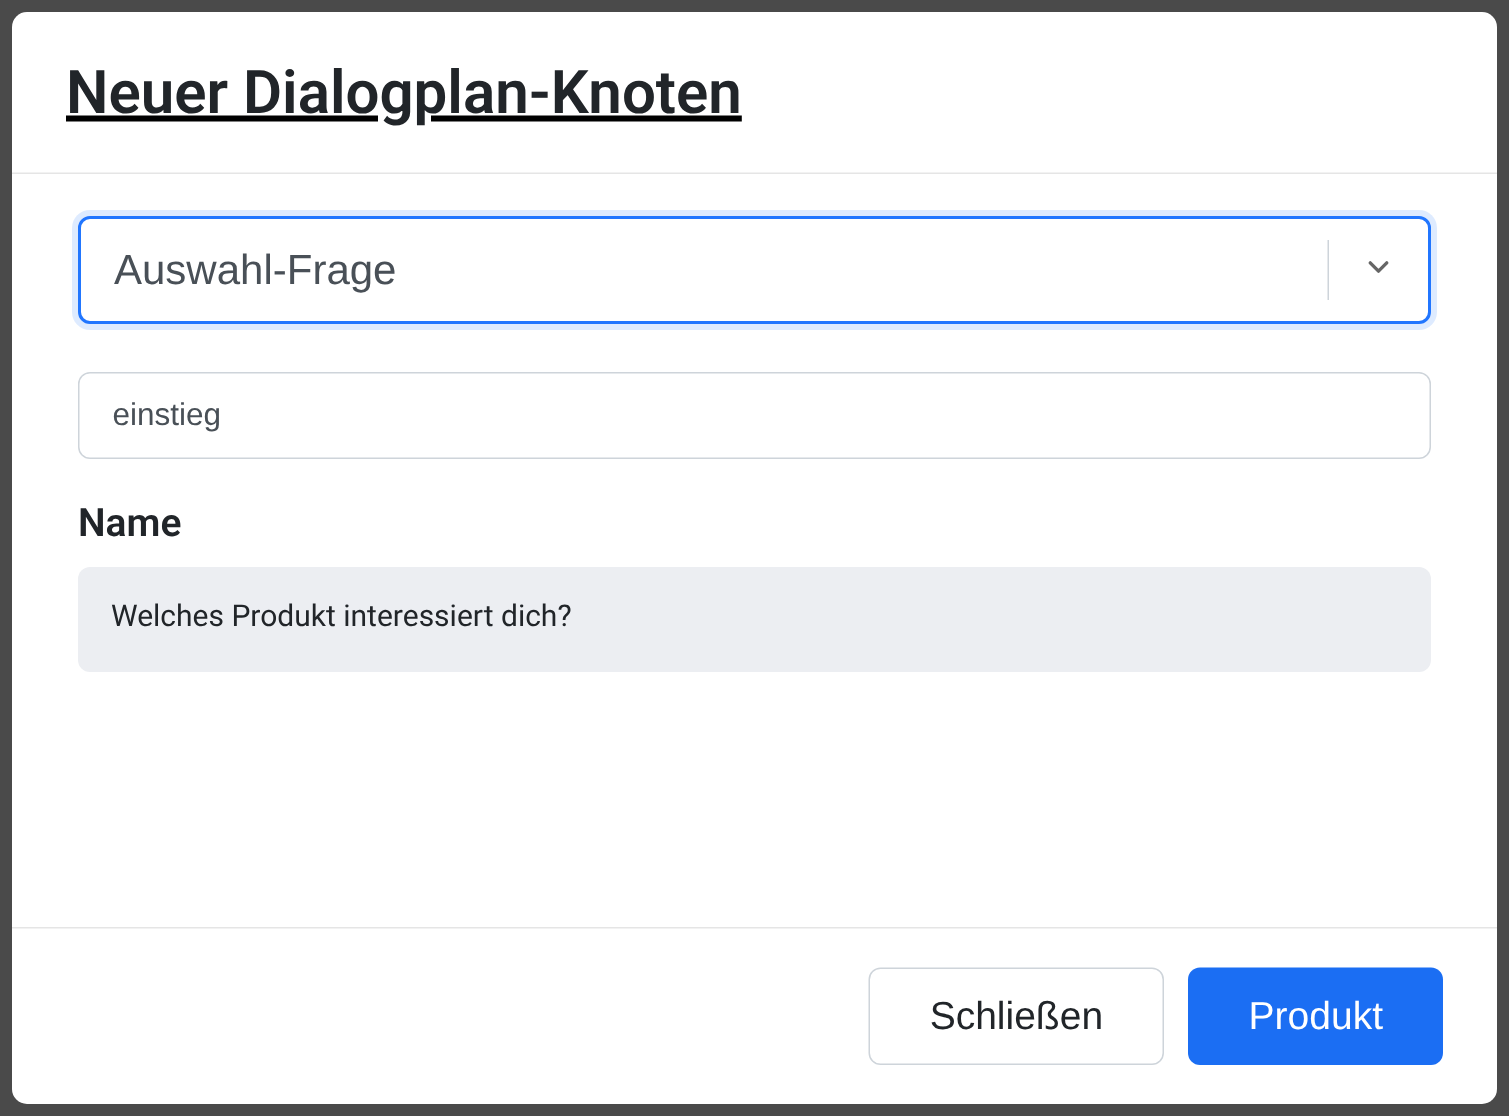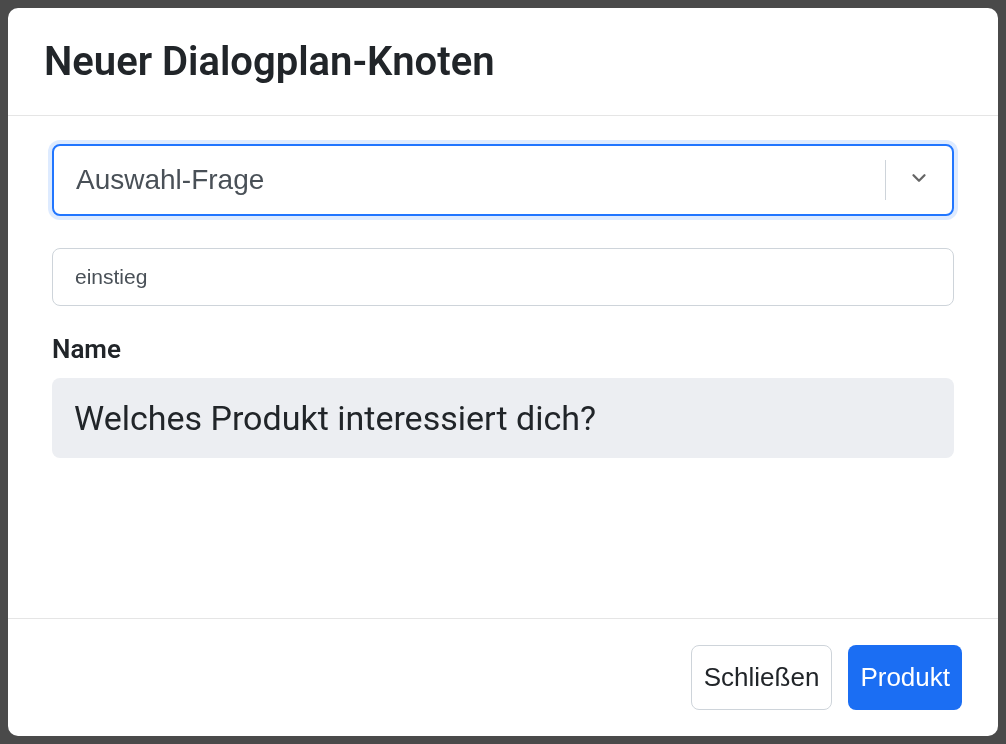--- a/index.html
+++ b/index.html
@@ -24,20 +24,21 @@
       width: 990px;
       height: 728px;
       display: flex;
       flex-direction: column;
       overflow: hidden;
     }
     
     .modal-header {
       padding: 30px 29px 30px 36px;
       border-bottom: 1px solid #e5e5e5;
+      text-decoration: underline;
     }
     
     .modal-title {
       font-size: 40px;
       font-weight: 600;
       color: #212529;
     }
     
     .modal-body {
       padding: 28px 44px;
@@ -101,38 +102,38 @@
       color: #495057;
       background: #ffffff;
       border: 1px solid #ced4da;
       border-radius: 8px;
       outline: none;
     }
     
     .textarea-display {
       width: 100%;
       padding: 20px 22px;
-      font-size: 34px;
+      font-size: 20px;
       color: #212529;
       background: #eceef2;
       border: none;
       border-radius: 8px;
       min-height: 70px;
     }
     
     .modal-footer {
       padding: 26px 36px;
       border-top: 1px solid #e5e5e5;
       display: flex;
       justify-content: flex-end;
       gap: 16px;
     }
     
     .btn {
-      padding: 16px 12px;
+      padding: 16px 40px;
       font-size: 26px;
       font-weight: 400;
       border-radius: 8px;
       cursor: pointer;
       border: none;
     }
     
     .btn-secondary {
       background: #ffffff;
       color: #212529;

